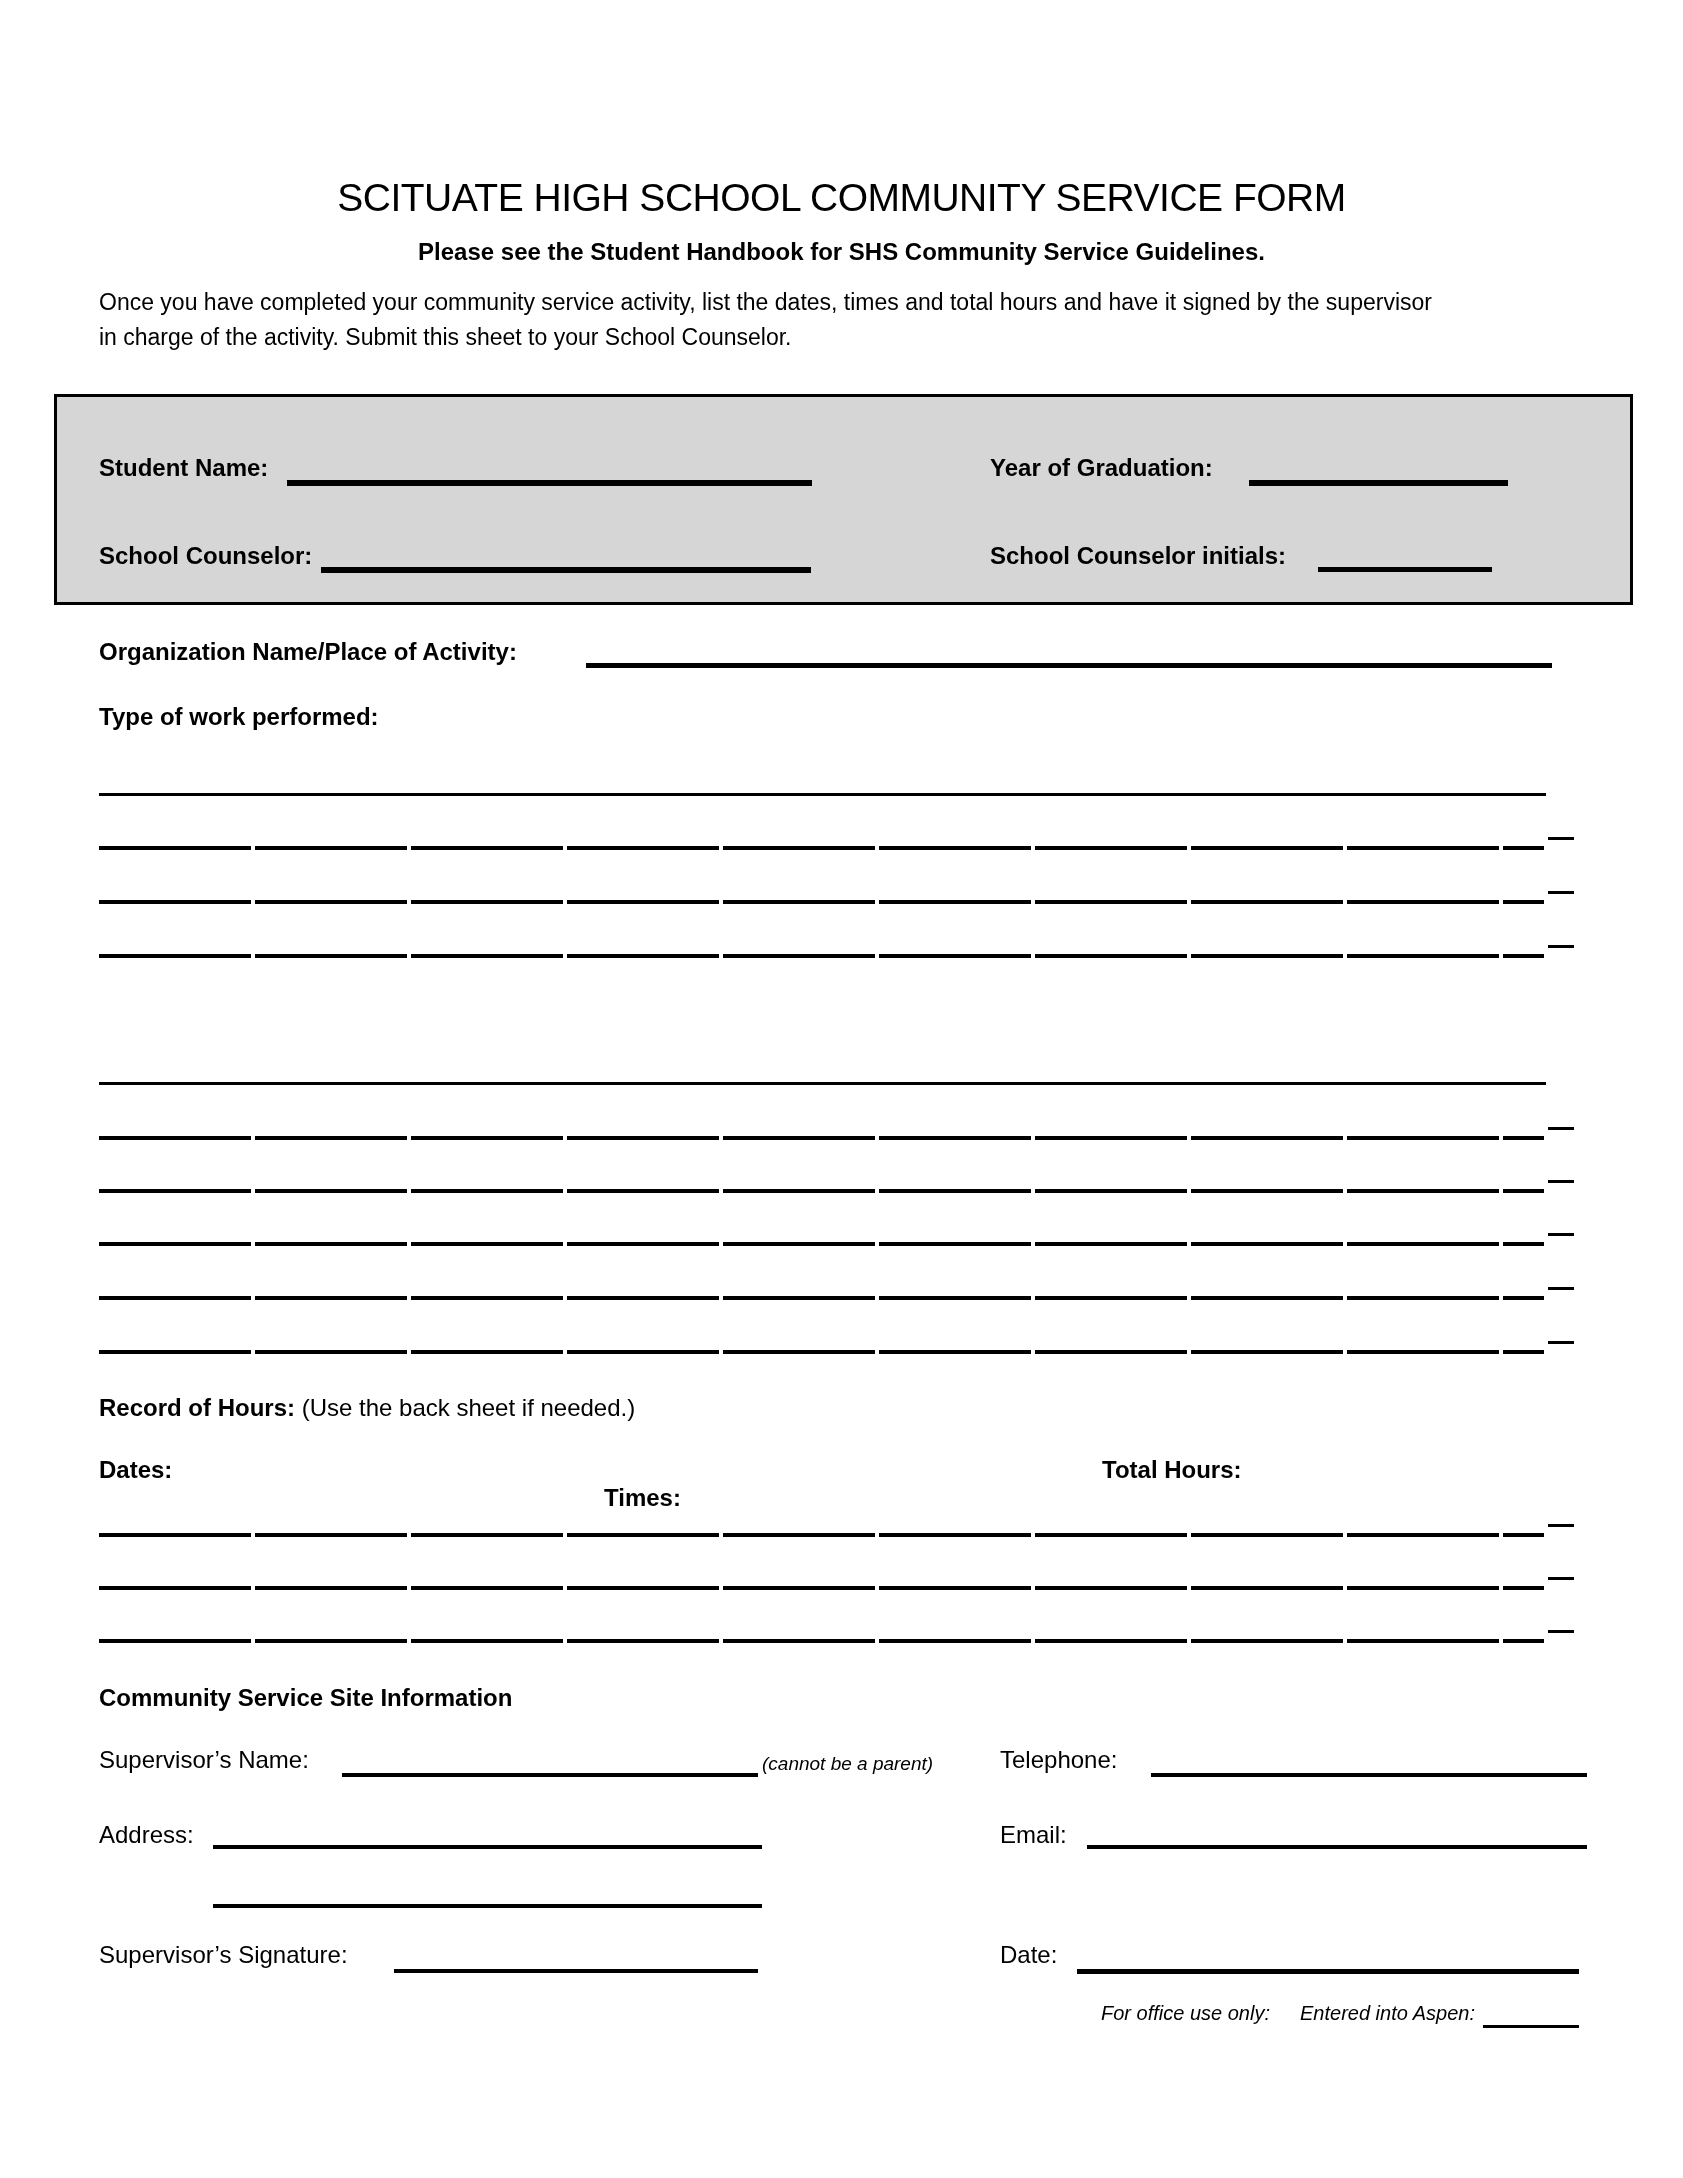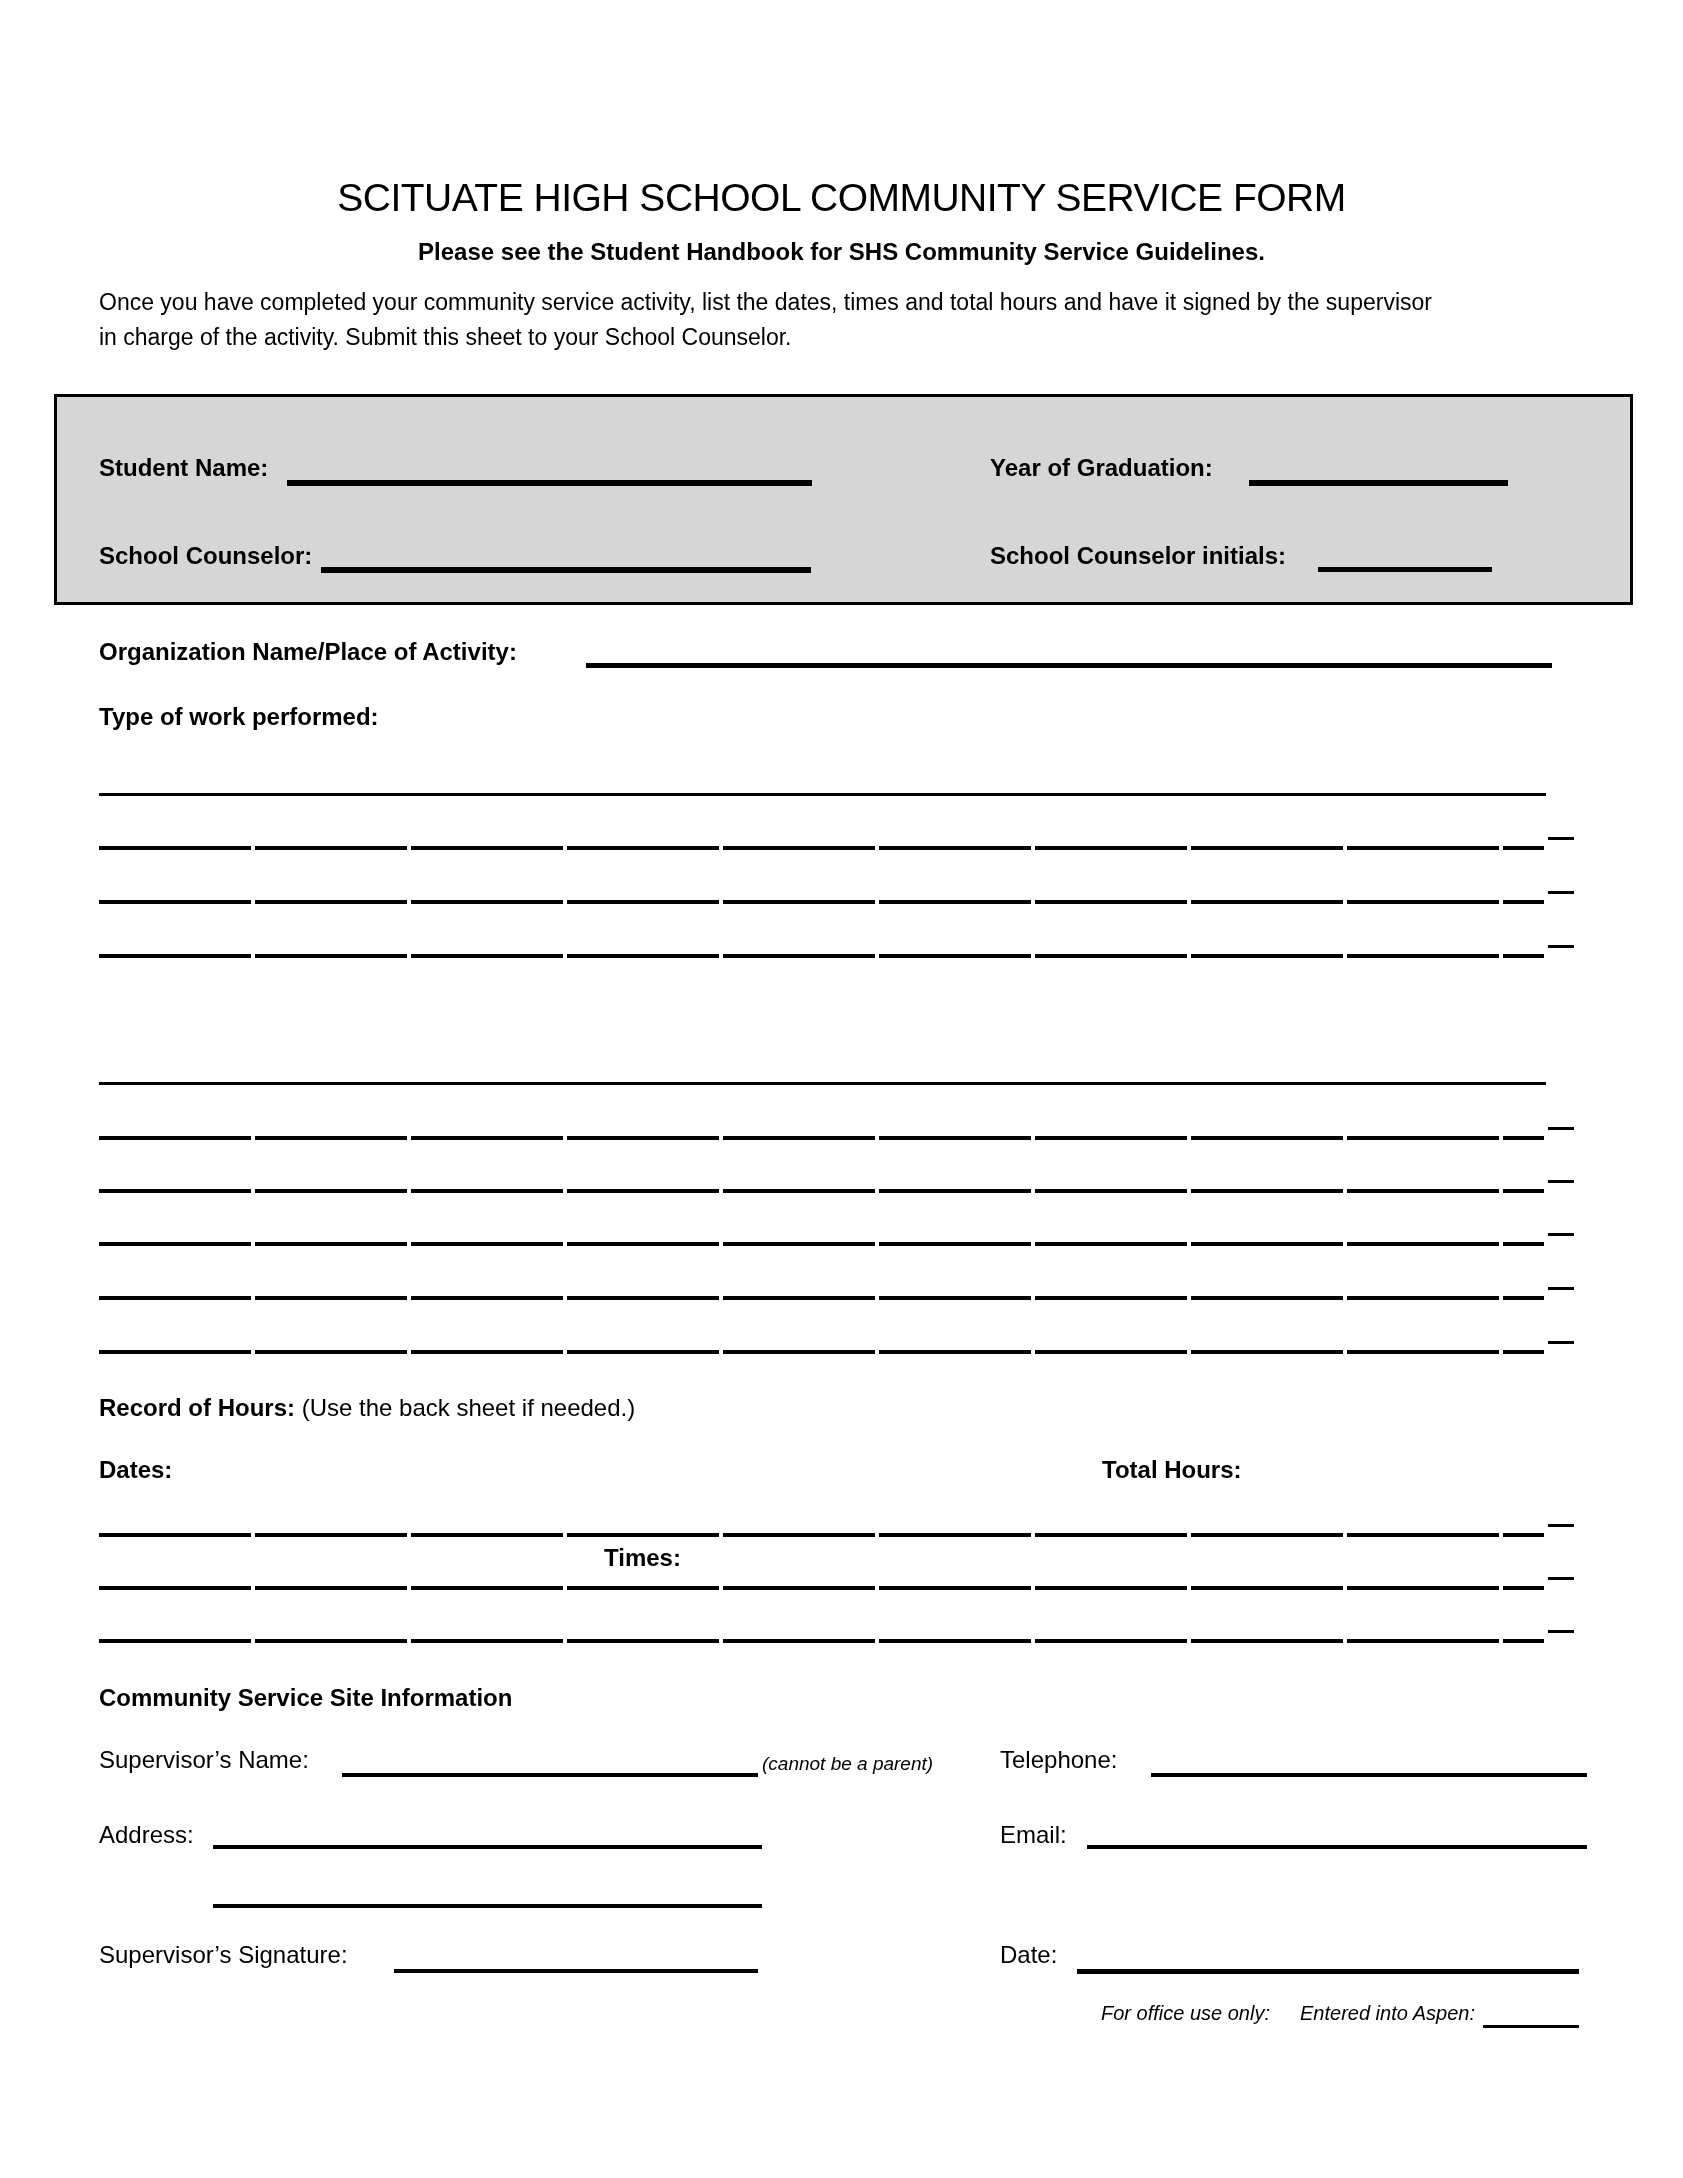--- a/index.html
+++ b/index.html
@@ -86,21 +86,21 @@
   <div class="wline" style="top:1136px;"></div>
   <div class="wline" style="top:1189px;"></div>
   <div class="wline" style="top:1242px;"></div>
   <div class="wline" style="top:1296px;"></div>
   <div class="wline" style="top:1350px;"></div>
 
   <div class="abs" style="left:99px;top:1394px;white-space:nowrap;">
     <span class="lbl">Record of Hours:</span><span class="lbl-reg"> (Use the back sheet if needed.)</span>
   </div>
   <span class="abs lbl" style="left:99px;top:1456px;">Dates:</span>
-  <span class="abs lbl" style="left:604px;top:1544px;">Times:</span>
+  <span class="abs lbl" style="left:604px;top:1484px;">Times:</span>
   <span class="abs lbl" style="left:1102px;top:1456px;">Total Hours:</span>
   <div class="wline" style="top:1533px;"></div>
   <div class="wline" style="top:1586px;"></div>
   <div class="wline" style="top:1639px;"></div>
 
   <span class="abs lbl" style="left:99px;top:1684px;">Community Service Site Information</span>
 
   <span class="abs lbl-reg" style="left:99px;top:1746px;">Supervisor’s Name:</span>
   <div class="ul" style="left:342px;top:1773px;width:416px;height:4px;"></div>
   <span class="abs note-italic" style="left:762px;top:1753px;">(cannot be a parent)</span>

